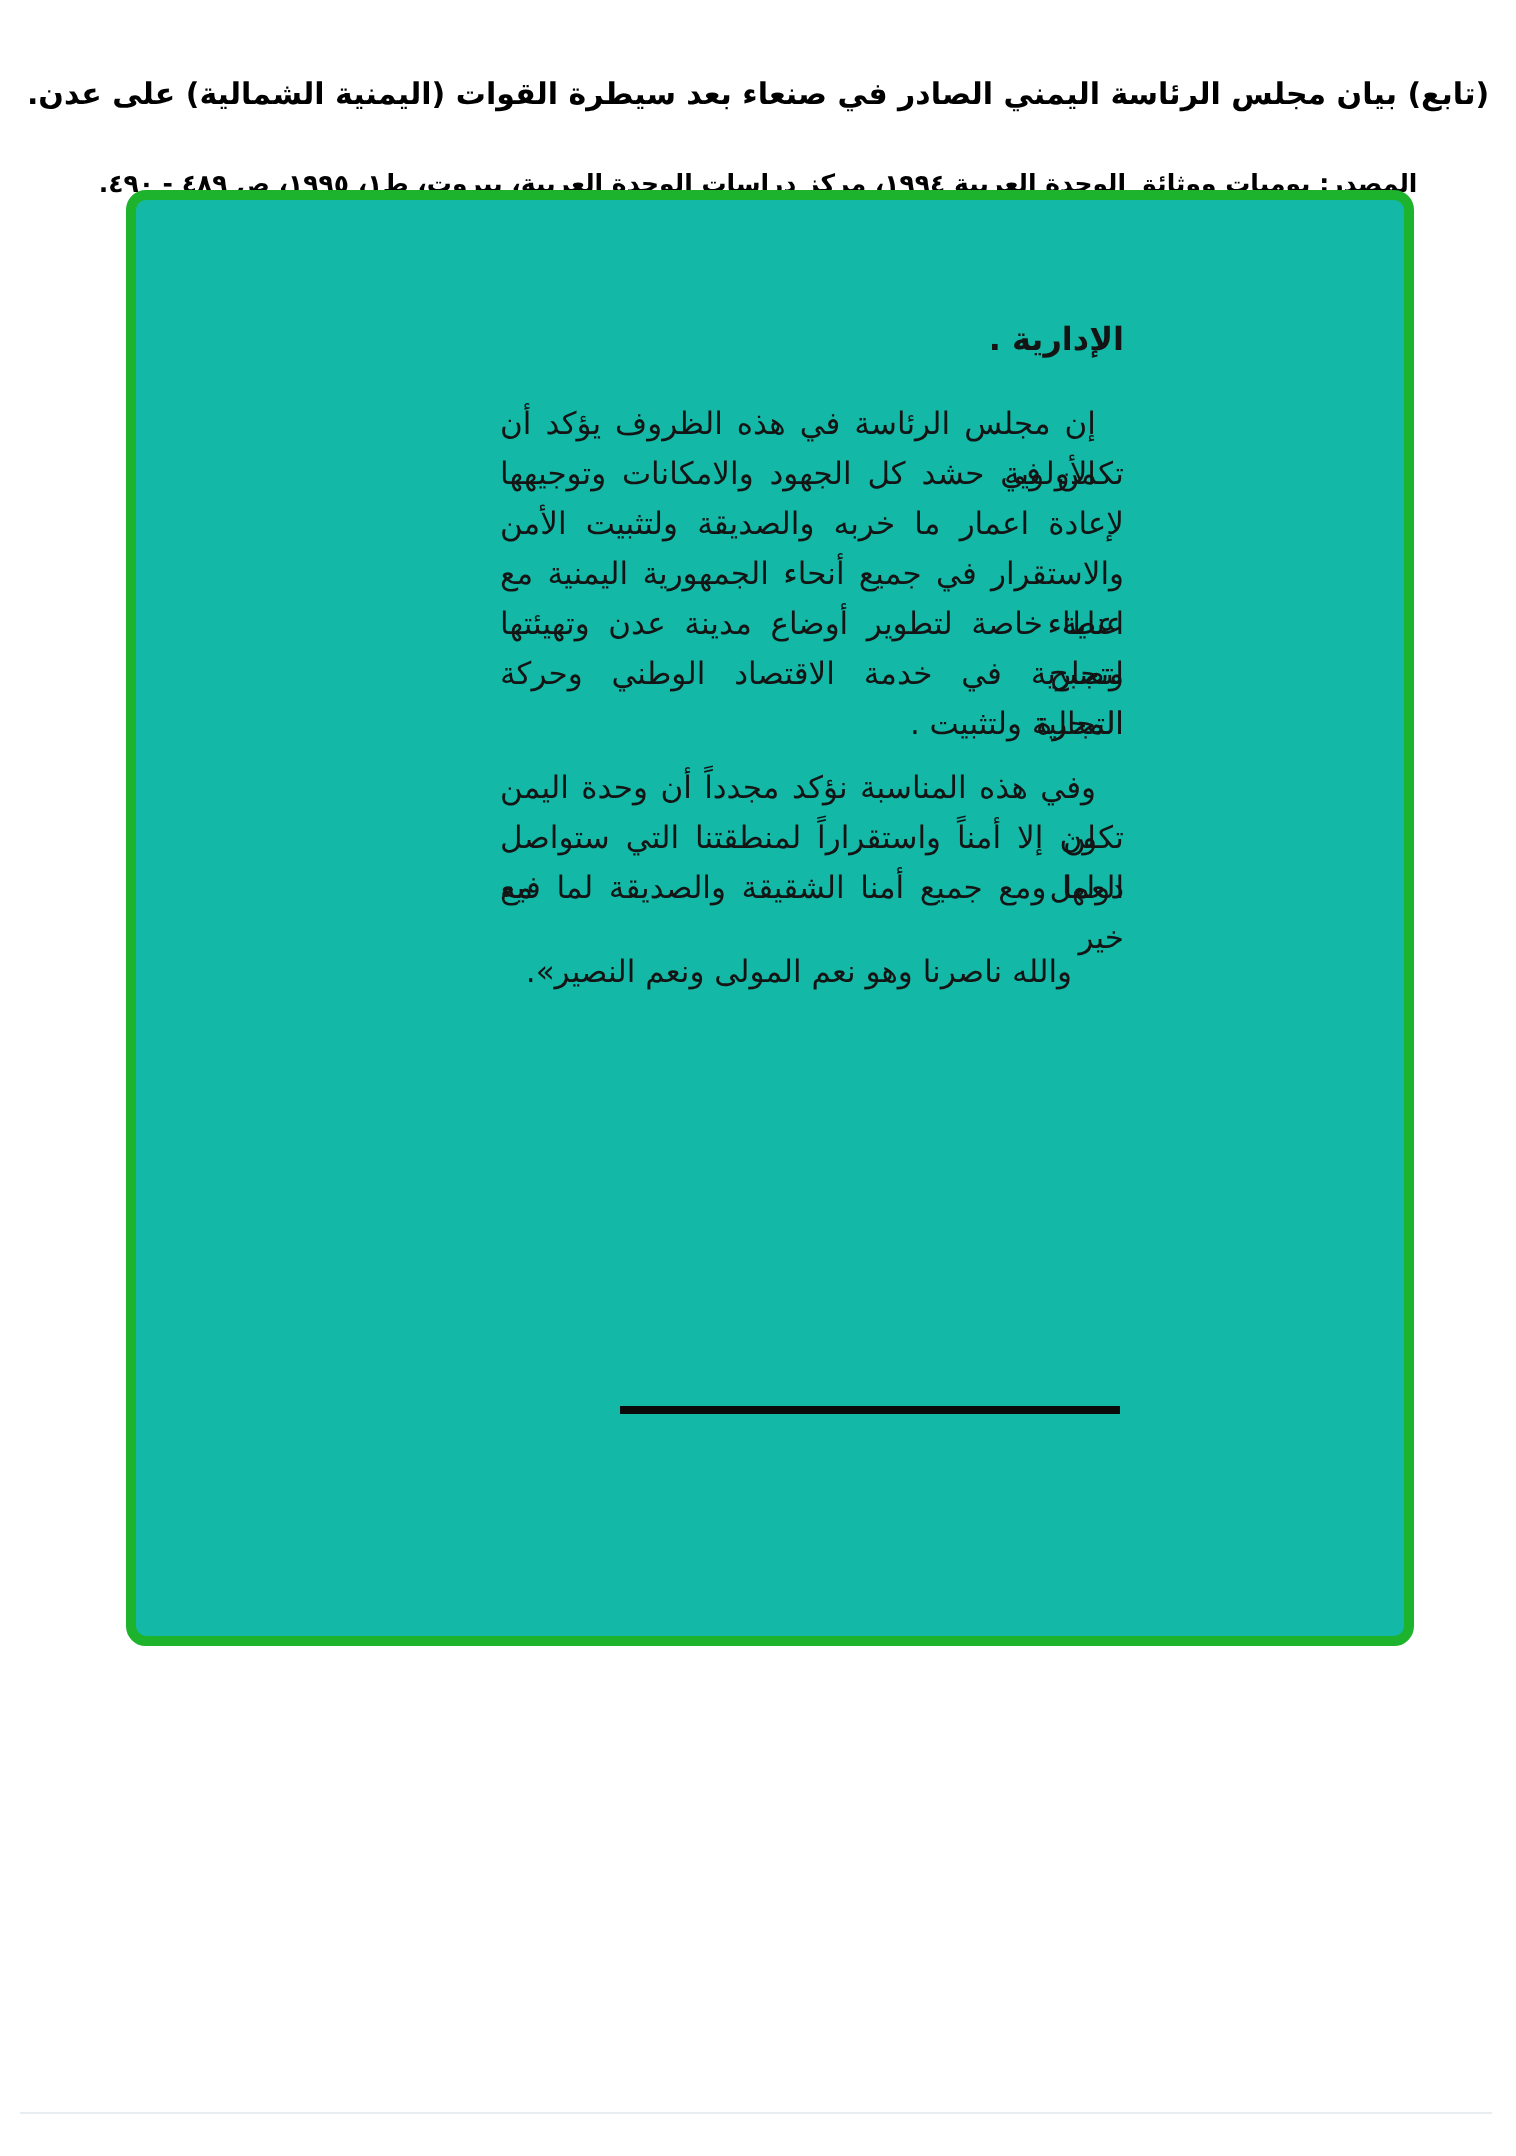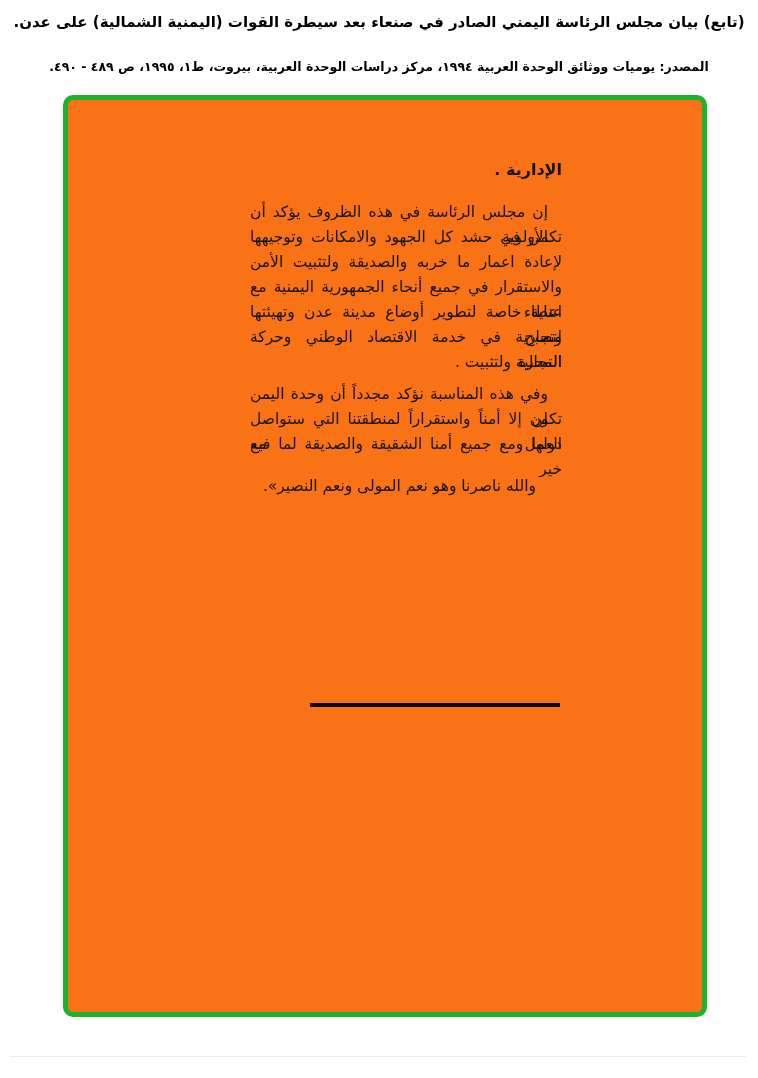--- a/index.html
+++ b/index.html
@@ -11,21 +11,21 @@
     background: #ffffff;
     font-family: "DejaVu Sans", sans-serif;
     color: #0d0d0d;
     overflow: hidden;
     direction: rtl;
   }
 
   
   .citation-header {
     position: absolute;
-    top: 12px;
+    top: 37px;
     left: 0;
     width: 758px;
     text-align: center;
     direction: rtl;
   }
   .citation-line-1 {
     font-size: 15px;
     font-weight: bold;
     line-height: 1.45;
     color: #000000;
@@ -36,24 +36,24 @@
     font-weight: bold;
     color: #000000;
   }
 
   
   .scan-box {
     position: absolute;
     left: 63px;
     top: 95px;
     width: 644px;
-    height: 922px;
+    height: 728px;
     border: 5px solid #1db32c;
     border-radius: 10px;
-    background: #f97316;
+    background: #14b8a6;
   }
 
   
   .doc-text {
     position: absolute;
     top: 57px;
     right: 140px;
     width: 312px;
     direction: rtl;
     color: #141414;

